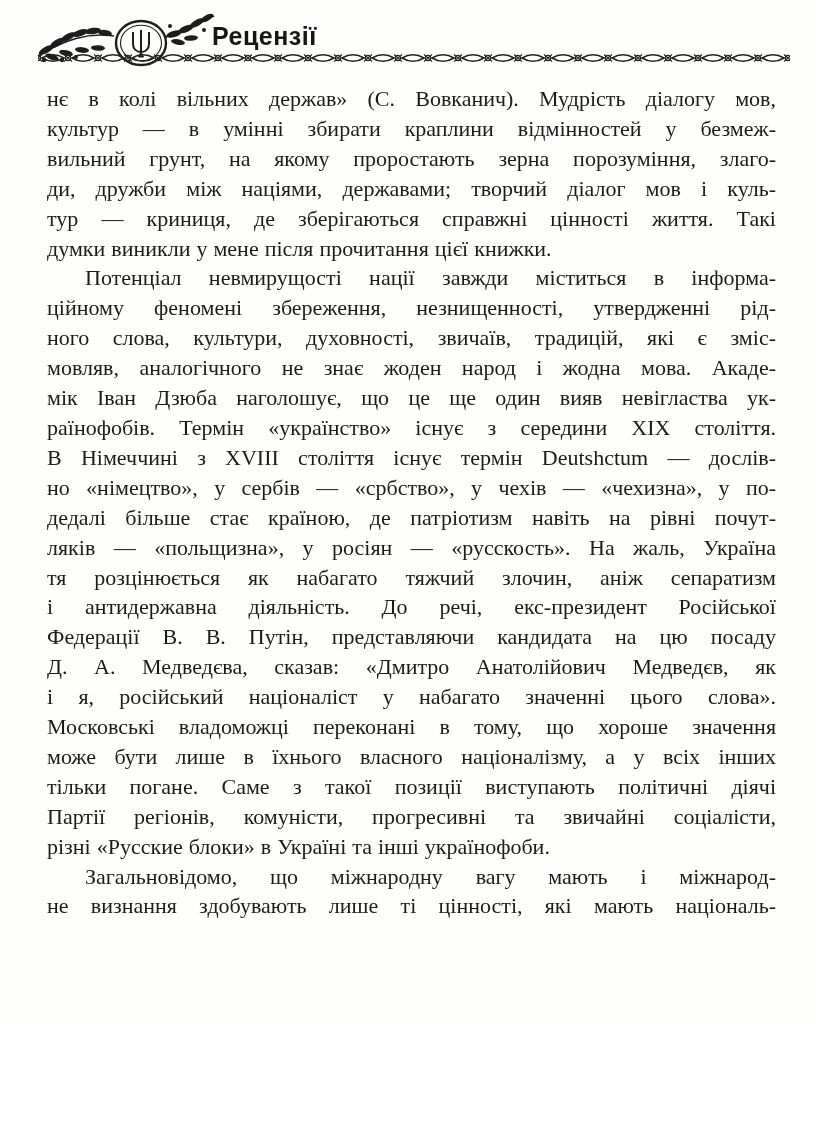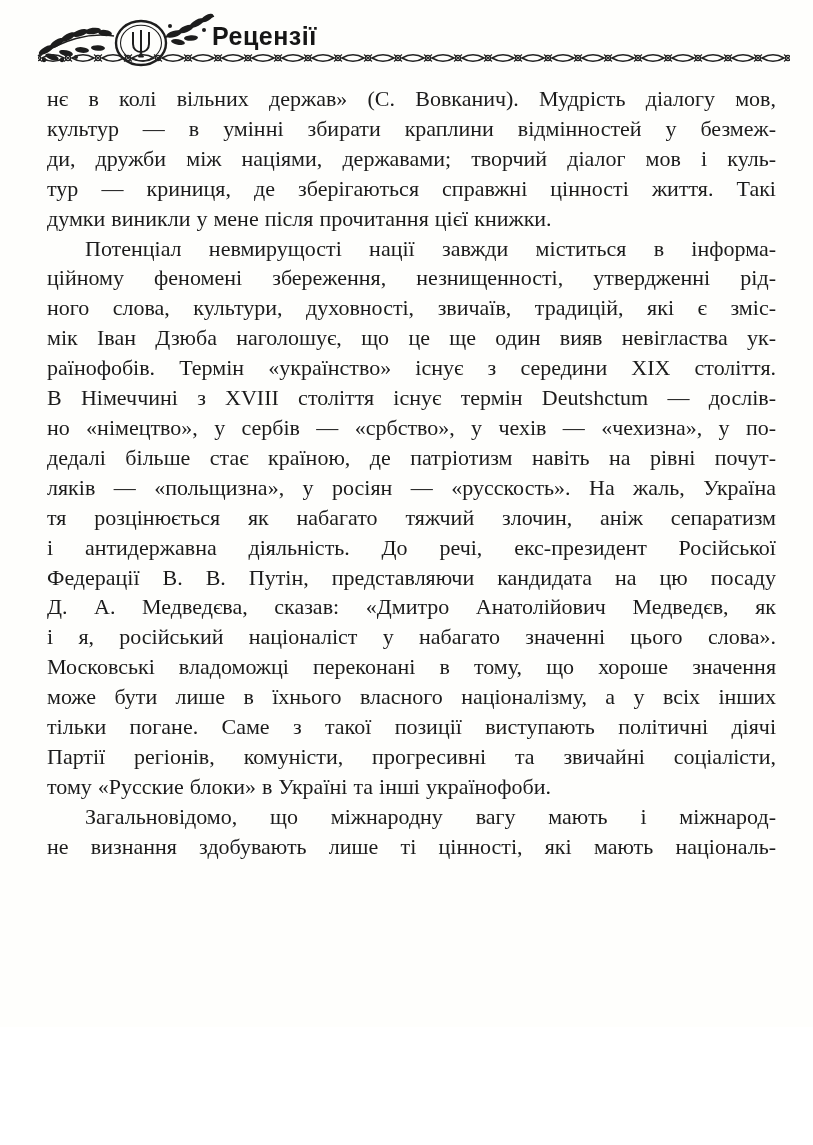--- a/index.html
+++ b/index.html
@@ -92,42 +92,44 @@
           <path d="M26,4.5 L34,11.5 M26,11.5 L34,4.5 M-4,4.5 L4,11.5 M-4,11.5 L4,4.5" fill="none" stroke="#222" stroke-width="1.1"></path>
         </pattern>
       </defs>
       <rect x="0" y="0" width="752" height="16" fill="url(#chainlink)"></rect>
     </svg>
   </div>
 
   <main class="body-text">
       <div class="line">нє в колі вільних держав» (С. Вовканич). Мудрість діалогу мов,</div>
       <div class="line">культур — в умінні збирати краплини відмінностей у безмеж-</div>
+      <div class="line">вильний грунт, на якому проростають зерна порозуміння, злаго-</div>
       <div class="line">ди, дружби між націями, державами; творчий діалог мов і куль-</div>
       <div class="line">тур — криниця, де зберігаються справжні цінності життя. Такі</div>
       <div class="line para-end">думки виникли у мене після прочитання цієї книжки.</div>
       <div class="line indent">Потенціал невмирущості нації завжди міститься в інформа-</div>
       <div class="line">ційному феномені збереження, незнищенності, утвердженні рід-</div>
       <div class="line">ного слова, культури, духовності, звичаїв, традицій, які є зміс-</div>
+      <div class="line">мовляв, аналогічного не знає жоден народ і жодна мова. Акаде-</div>
       <div class="line">мік Іван Дзюба наголошує, що це ще один вияв невігластва ук-</div>
       <div class="line">раїнофобів. Термін «українство» існує з середини XIX століття.</div>
       <div class="line">В Німеччині з XVIII століття існує термін Deutshctum — дослів-</div>
       <div class="line">но «німецтво», у сербів — «србство», у чехів — «чехизна», у по-</div>
       <div class="line">дедалі більше стає країною, де патріотизм навіть на рівні почут-</div>
       <div class="line">ляків — «польщизна», у росіян — «русскость». На жаль, Україна</div>
       <div class="line">тя розцінюється як набагато тяжчий злочин, аніж сепаратизм</div>
       <div class="line">і антидержавна діяльність. До речі, екс-президент Російської</div>
       <div class="line">Федерації В. В. Путін, представляючи кандидата на цю посаду</div>
       <div class="line">Д. А. Медведєва, сказав: «Дмитро Анатолійович Медведєв, як</div>
       <div class="line">і я, російський націоналіст у набагато значенні цього слова».</div>
       <div class="line">Московські владоможці переконані в тому, що хороше значення</div>
       <div class="line">може бути лише в їхнього власного націоналізму, а у всіх інших</div>
       <div class="line">тільки погане. Саме з такої позиції виступають політичні діячі</div>
       <div class="line">Партії регіонів, комуністи, прогресивні та звичайні соціалісти,</div>
-      <div class="line para-end">тому «Русские блоки» в Україні та інші українофоби.</div>
+      <div class="line para-end">різні «Русские блоки» в Україні та інші українофоби.</div>
       <div class="line indent">Загальновідомо, що міжнародну вагу мають і міжнарод-</div>
       <div class="line">не визнання здобувають лише ті цінності, які мають національ-</div>
     </main>
 
   <div class="footer">
     <svg class="sprig" viewBox="0 0 78 58">
       <path d="M2,26 C22,32 48,38 76,32" fill="none" stroke="#1d1d1d" stroke-width="1.5"></path>
       <g fill="#1d1d1d">
         <ellipse cx="12" cy="22" rx="7.5" ry="3" transform="rotate(-32 12 22)"></ellipse>
         <ellipse cx="24" cy="17" rx="7.5" ry="3" transform="rotate(-36 24 17)"></ellipse>

